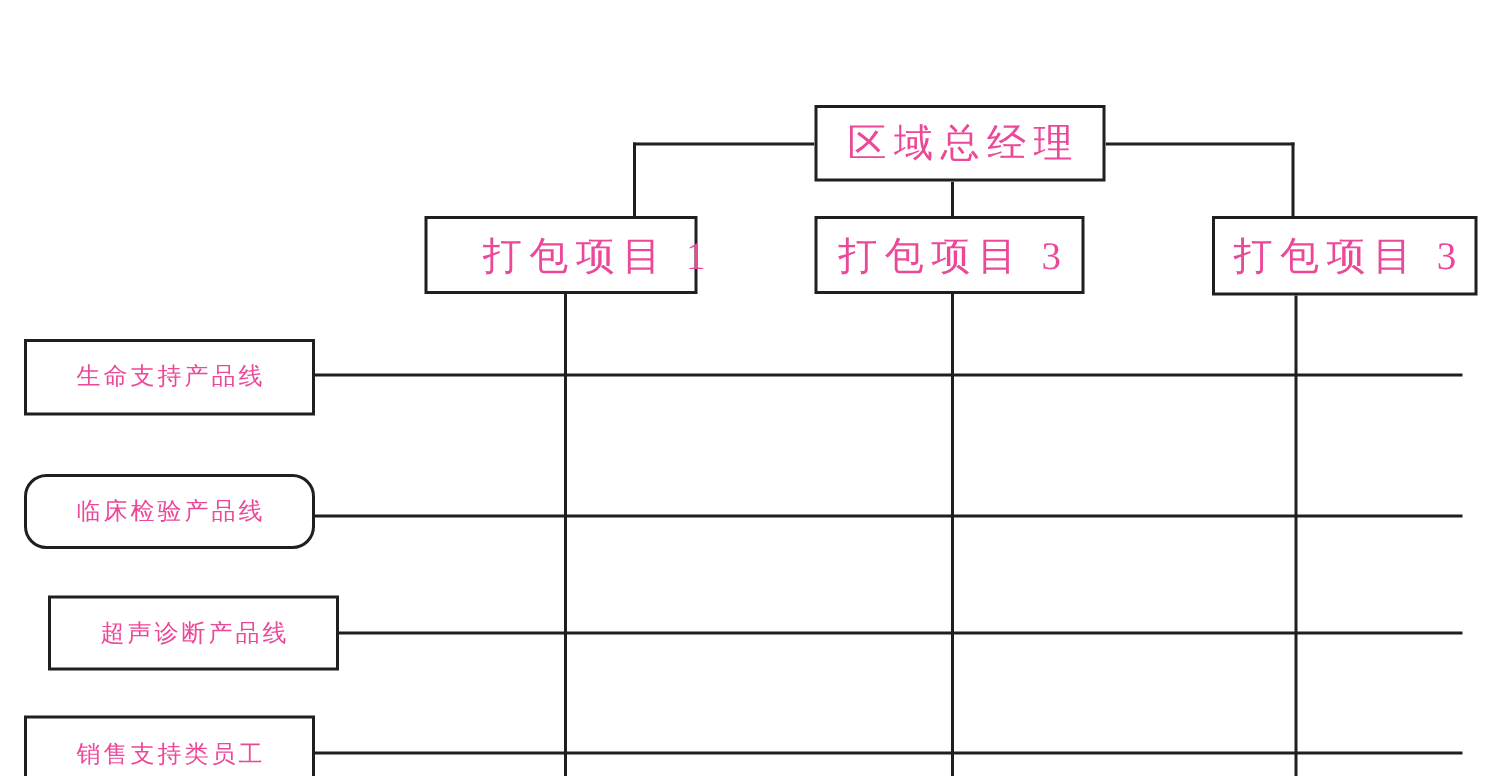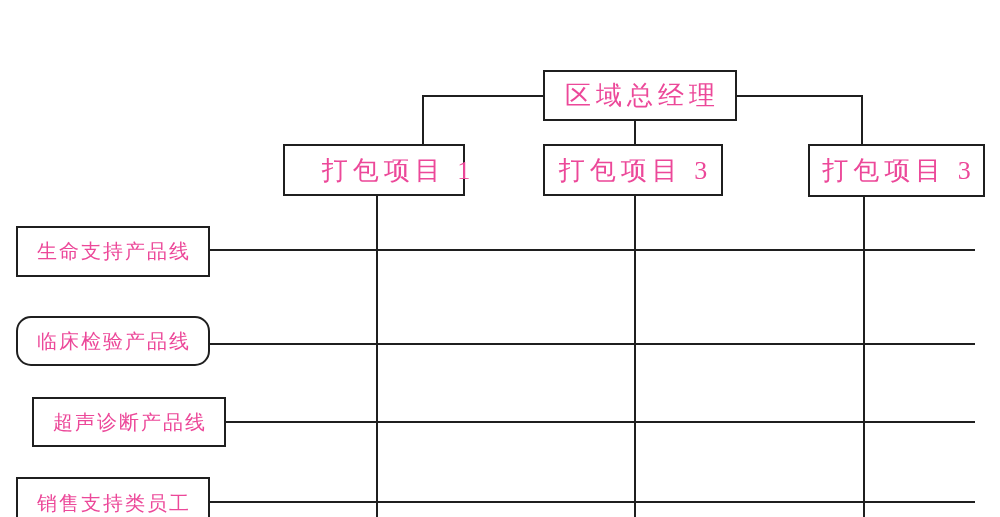--- a/index.html
+++ b/index.html
@@ -27,21 +27,21 @@
     justify-content: center;
     white-space: nowrap;
     z-index: 2;
   }
   .box.big {
     font-size: 26px;
     letter-spacing: 5px;
     text-indent: 5px;
   }
   .box.small {
-    font-size: 20px;
+    font-size: 16px;
     letter-spacing: 2px;
     text-indent: 2px;
   }
   .root-box     { left: 543px; top: 31px;  width: 194px; height: 51px; }
   .project-1    { left: 283px; top: 105px; width: 182px; height: 52px; padding-left: 44px; }
   .project-2    { left: 543px; top: 105px; width: 180px; height: 52px; }
   .project-3    { left: 808px; top: 105px; width: 177px; height: 53px; }
   .row-1        { left: 16px;  top: 187px; width: 194px; height: 51px; }
   .row-2        { left: 16px;  top: 277px; width: 194px; height: 50px; border-radius: 15px; }
   .row-3        { left: 32px;  top: 358px; width: 194px; height: 50px; }

